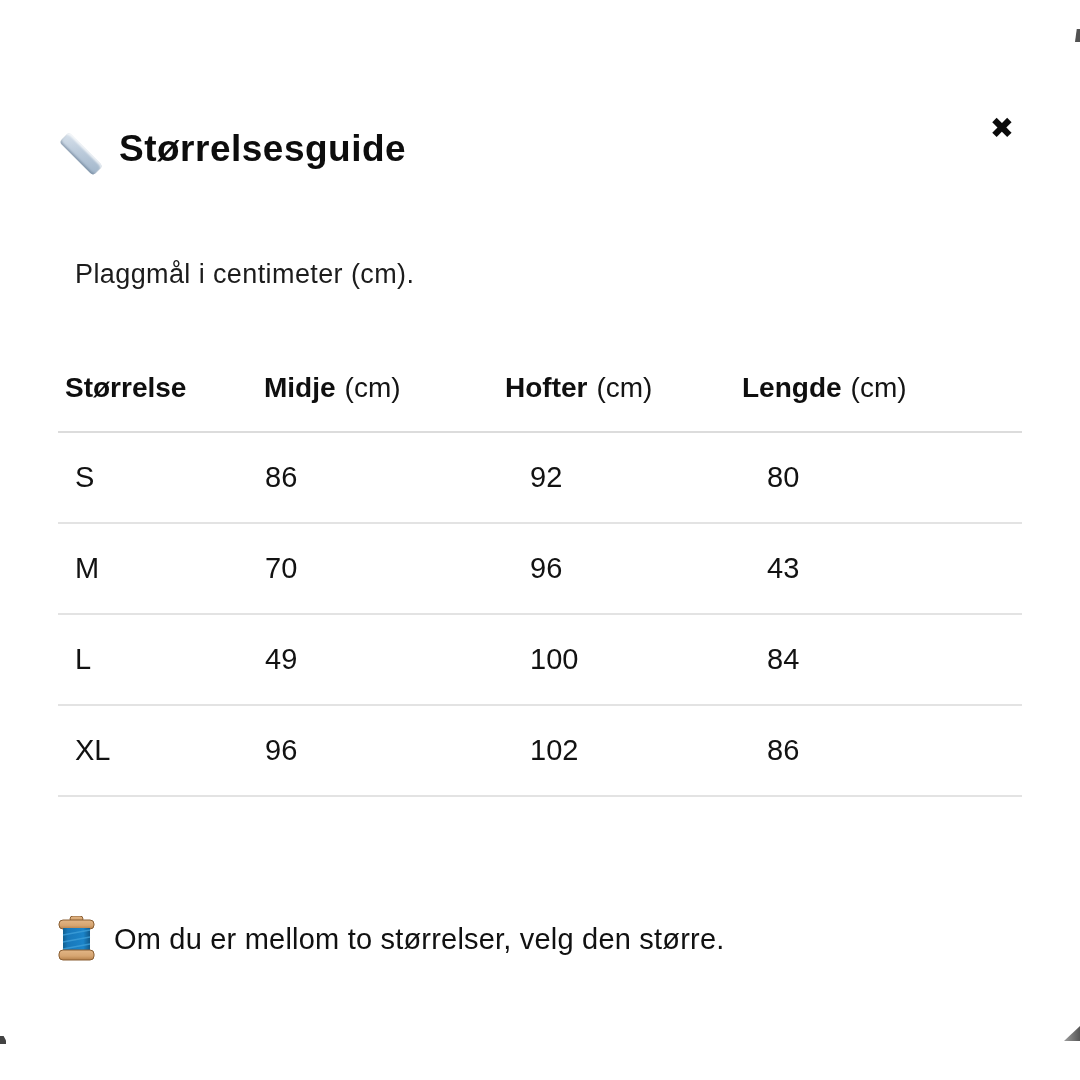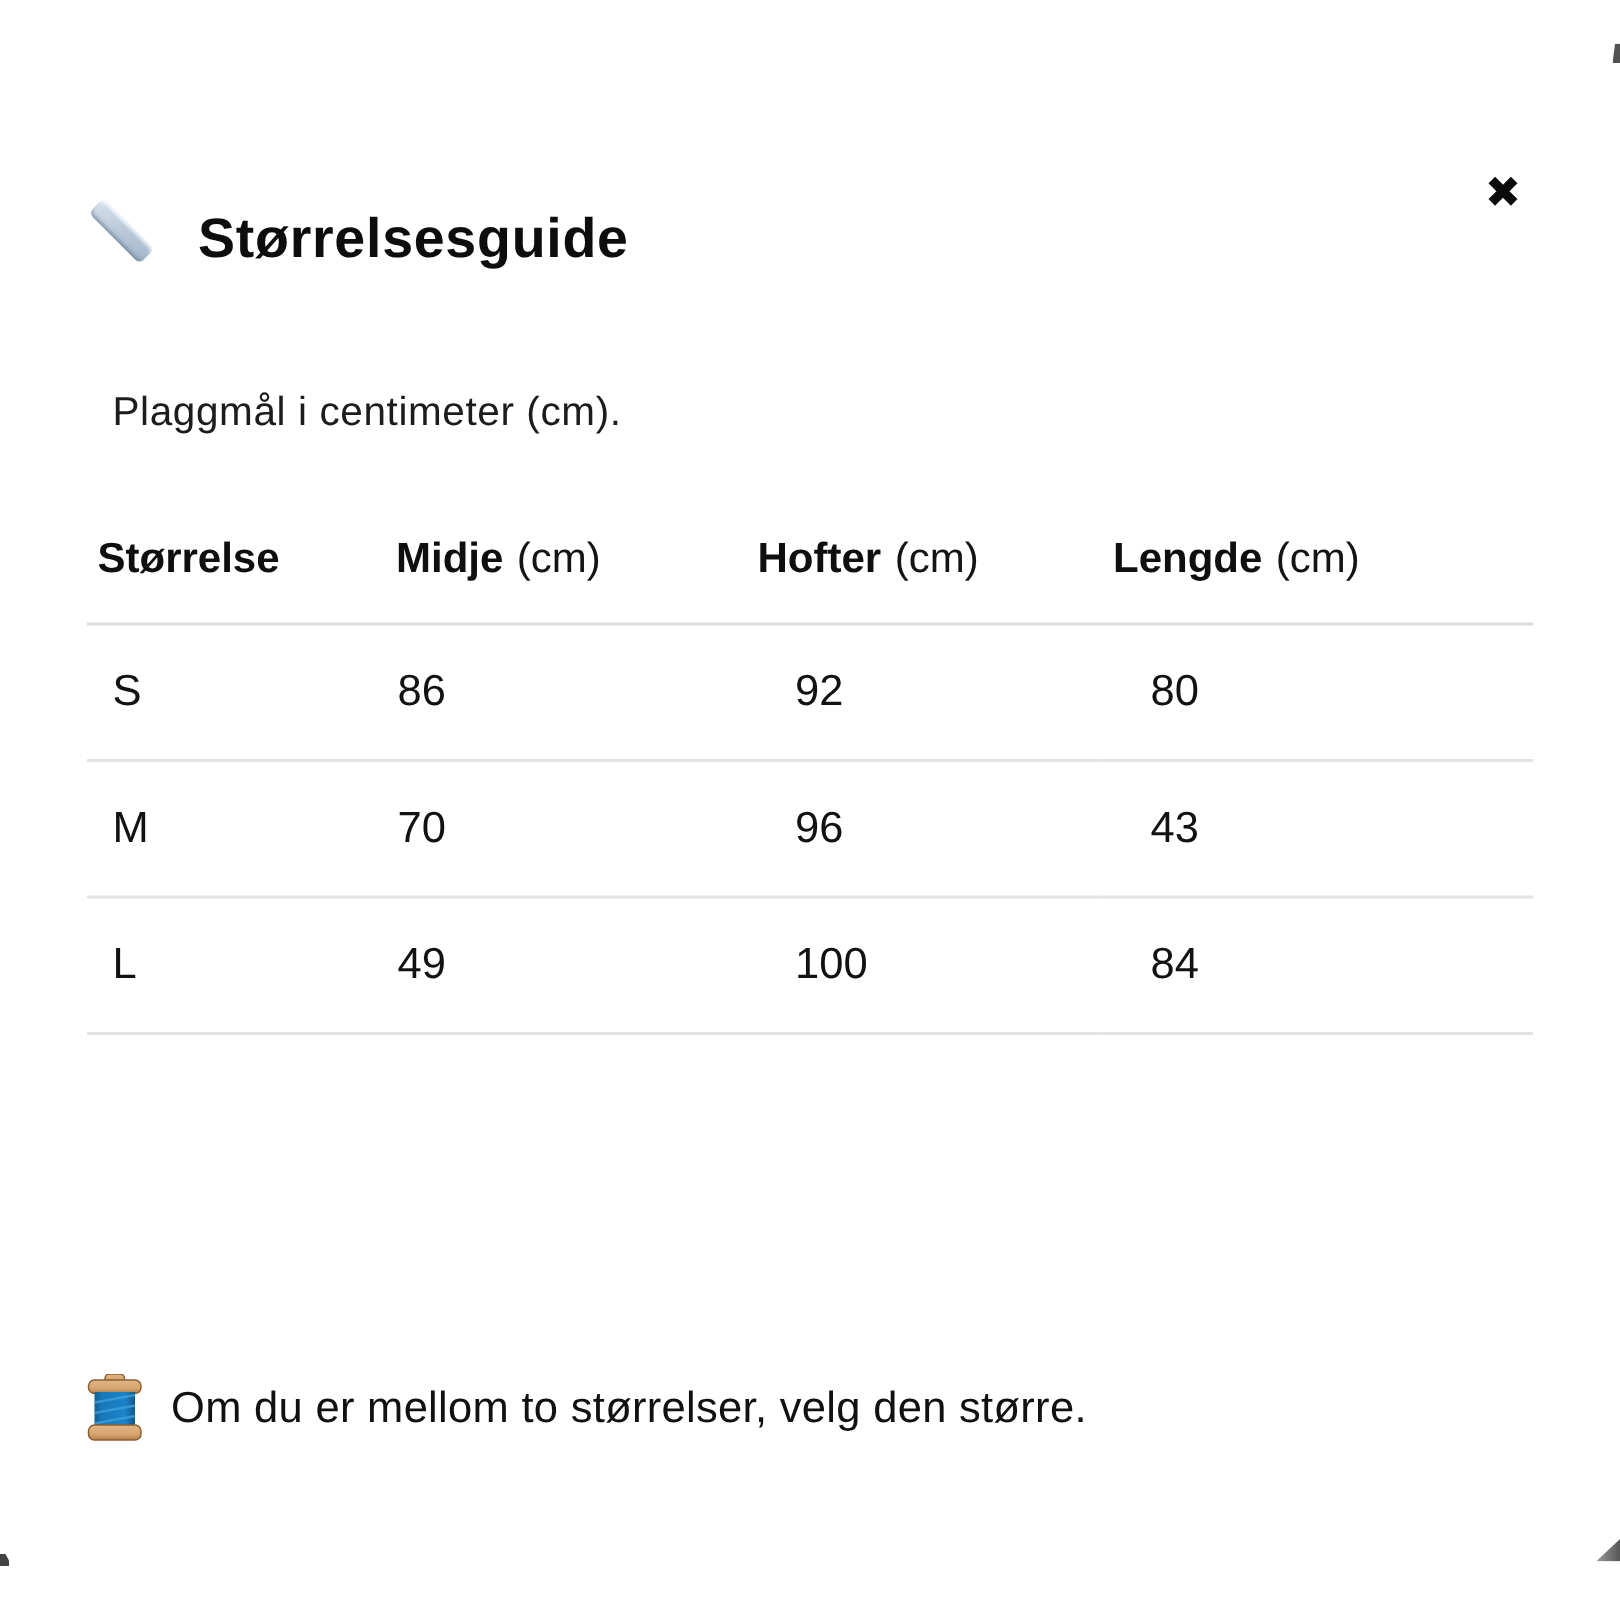--- a/index.html
+++ b/index.html
@@ -20,21 +20,21 @@
     background: none; border: none; padding: 0;
     font-family: "DejaVu Sans", "Liberation Sans", sans-serif;
     font-size: 29px; font-weight: 700; color: #0a0a0a;
     line-height: 52px; text-align: center;
     cursor: pointer;
   }
 
   
   .modal-header {
     position: absolute; left: 56px; top: 128px;
-    display: flex; align-items: flex-end; gap: 26px;
+    display: flex; align-items: flex-start; gap: 13px;
   }
   .ruler-wrap { width: 50px; height: 52px; position: relative; flex: 0 0 auto; }
   .ruler-bar {
     position: absolute; left: 1px; top: 19px;
     width: 48px; height: 14px; border-radius: 4px;
     transform: rotate(45deg);
     background: linear-gradient(135deg, #d8e2ec 0%, #bccbdb 45%, #9fb4c9 100%);
     box-shadow: inset 0 2px 2px rgba(255,255,255,0.75), inset 0 -2px 2px rgba(88,108,130,0.45);
   }
   .modal-title {
@@ -47,21 +47,21 @@
   
   .intro {
     position: absolute; left: 63px; top: 247px;
     margin: 12px;
     font-size: 27px; font-weight: 400; color: #1c1c1c;
     letter-spacing: 0.4px;
   }
 
   
   table.size-table {
-    position: absolute; left: 58px; top: 336px;
+    position: absolute; left: 58px; top: 352px;
     width: 964px;
     border-collapse: collapse; table-layout: fixed;
   }
   .size-table th {
     text-align: left; vertical-align: bottom;
     font-size: 28px; font-weight: 700; color: #0f0f0f;
     padding: 20px 0 27px 0;
     border-bottom: 2px solid #dcdcdc;
     white-space: nowrap;
   }
@@ -161,20 +161,26 @@
         <td>M</td>
         <td>70</td>
         <td>96</td>
         <td>43</td>
       </tr>
       <tr>
         <td>L</td>
         <td>49</td>
         <td>100</td>
         <td>84</td>
+      </tr>
+      <tr>
+        <td>XL</td>
+        <td>96</td>
+        <td>102</td>
+        <td>86</td>
       </tr>
     </tbody>
   </table>
 
   <div class="note">
     <span class="spool-wrap">
       <svg width="41" height="46" viewBox="0 0 41 46" aria-hidden="true">
         <defs>
           <linearGradient id="threadGrad" x1="0" y1="0" x2="1" y2="0">
             <stop offset="0" stop-color="#12608f"></stop>

